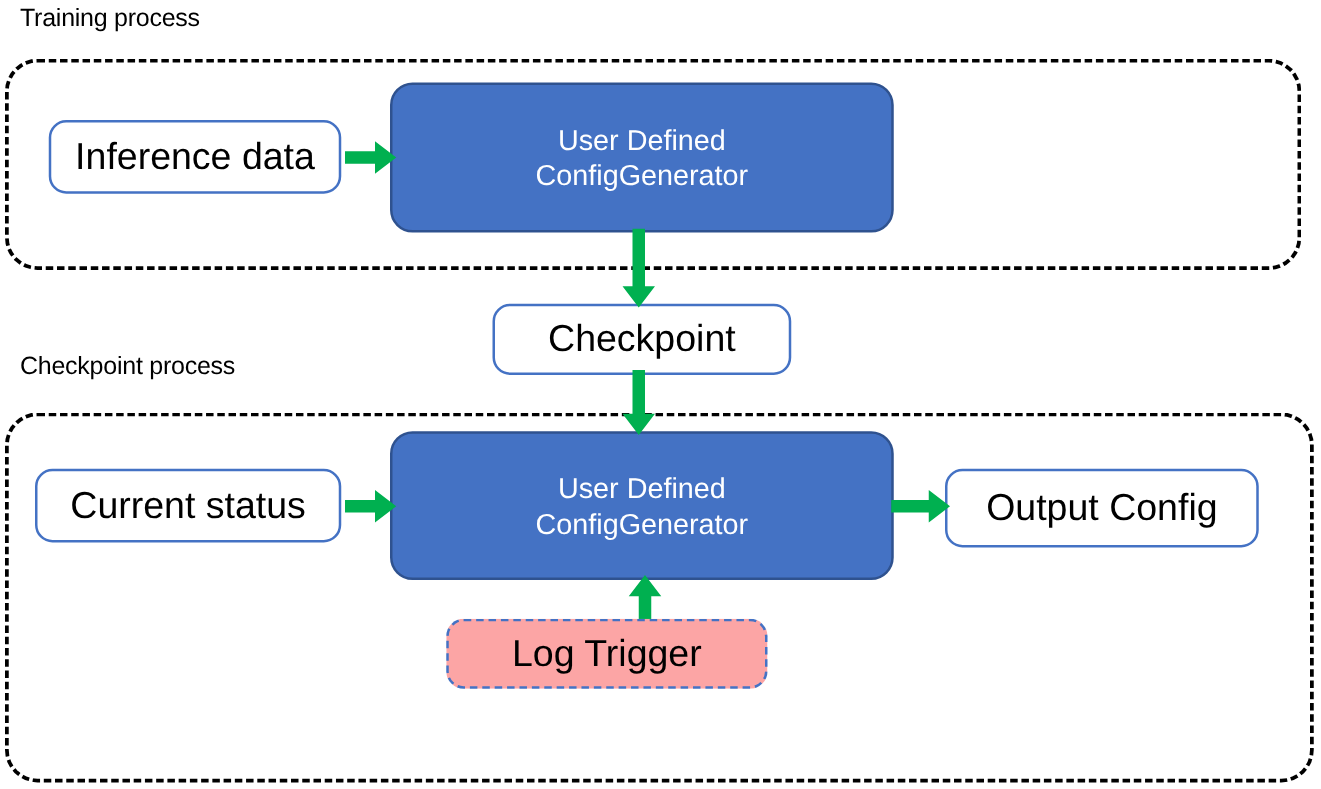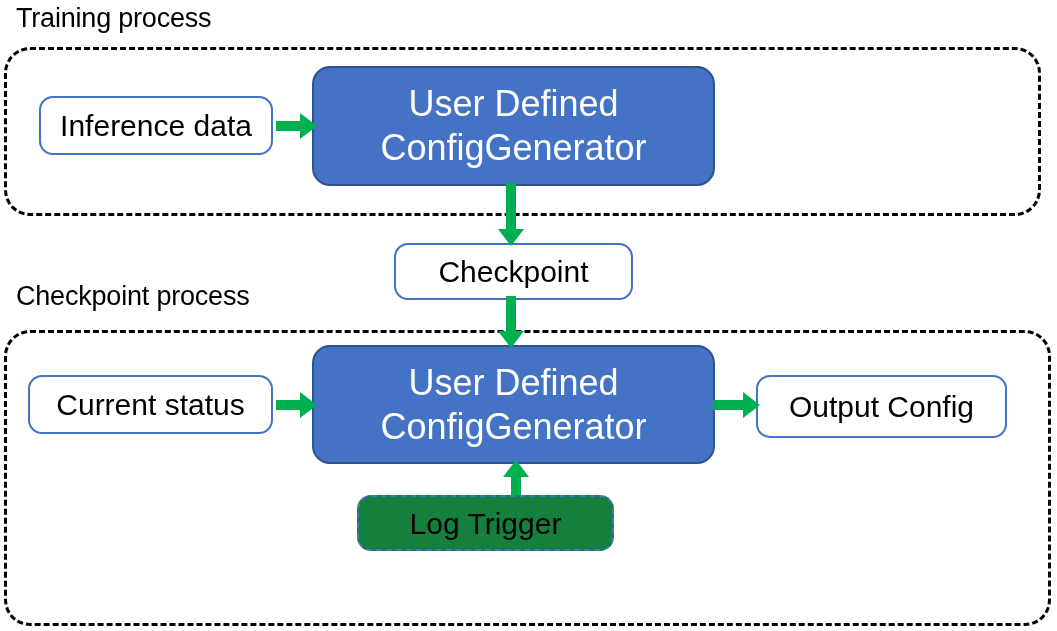--- a/index.html
+++ b/index.html
@@ -14,21 +14,21 @@
     position: relative;
     width: 1057px;
     height: 631px;
     background: #ffffff;
     overflow: hidden;
   }
 
   
   .section-label {
     position: absolute;
-    font-size: 27px;
+    font-size: 20px;
     line-height: 1;
     color: #000000;
     white-space: nowrap;
     letter-spacing: -0.2px;
   }
   #training-label { left: 16px; top: 5px; }
   #inference-label { left: 16px; top: 283px; }
 
   
   .process-container {
@@ -72,33 +72,33 @@
     position: absolute;
     box-sizing: border-box;
     background: #4472C4;
     border: 2px solid #2F528F;
     border-radius: 18px;
     display: flex;
     flex-direction: column;
     align-items: center;
     justify-content: center;
     color: #ffffff;
-    font-size: 36px;
+    font-size: 23px;
     line-height: 1.22;
     text-align: center;
     white-space: nowrap;
   }
   #train-generator-node { left: 312px; top: 66px;  width: 403px; height: 120px; }
   #infer-generator-node { left: 312px; top: 345px; width: 403px; height: 119px; }
 
   
   .trigger-node {
     position: absolute;
     box-sizing: border-box;
-    background: #15803d;
+    background: #fca5a5;
     border: 2.5px dashed #4472C4;
     border-radius: 14px;
     display: flex;
     align-items: center;
     justify-content: center;
     color: #000000;
     font-size: 30px;
     line-height: 1.1;
     white-space: nowrap;
   }

